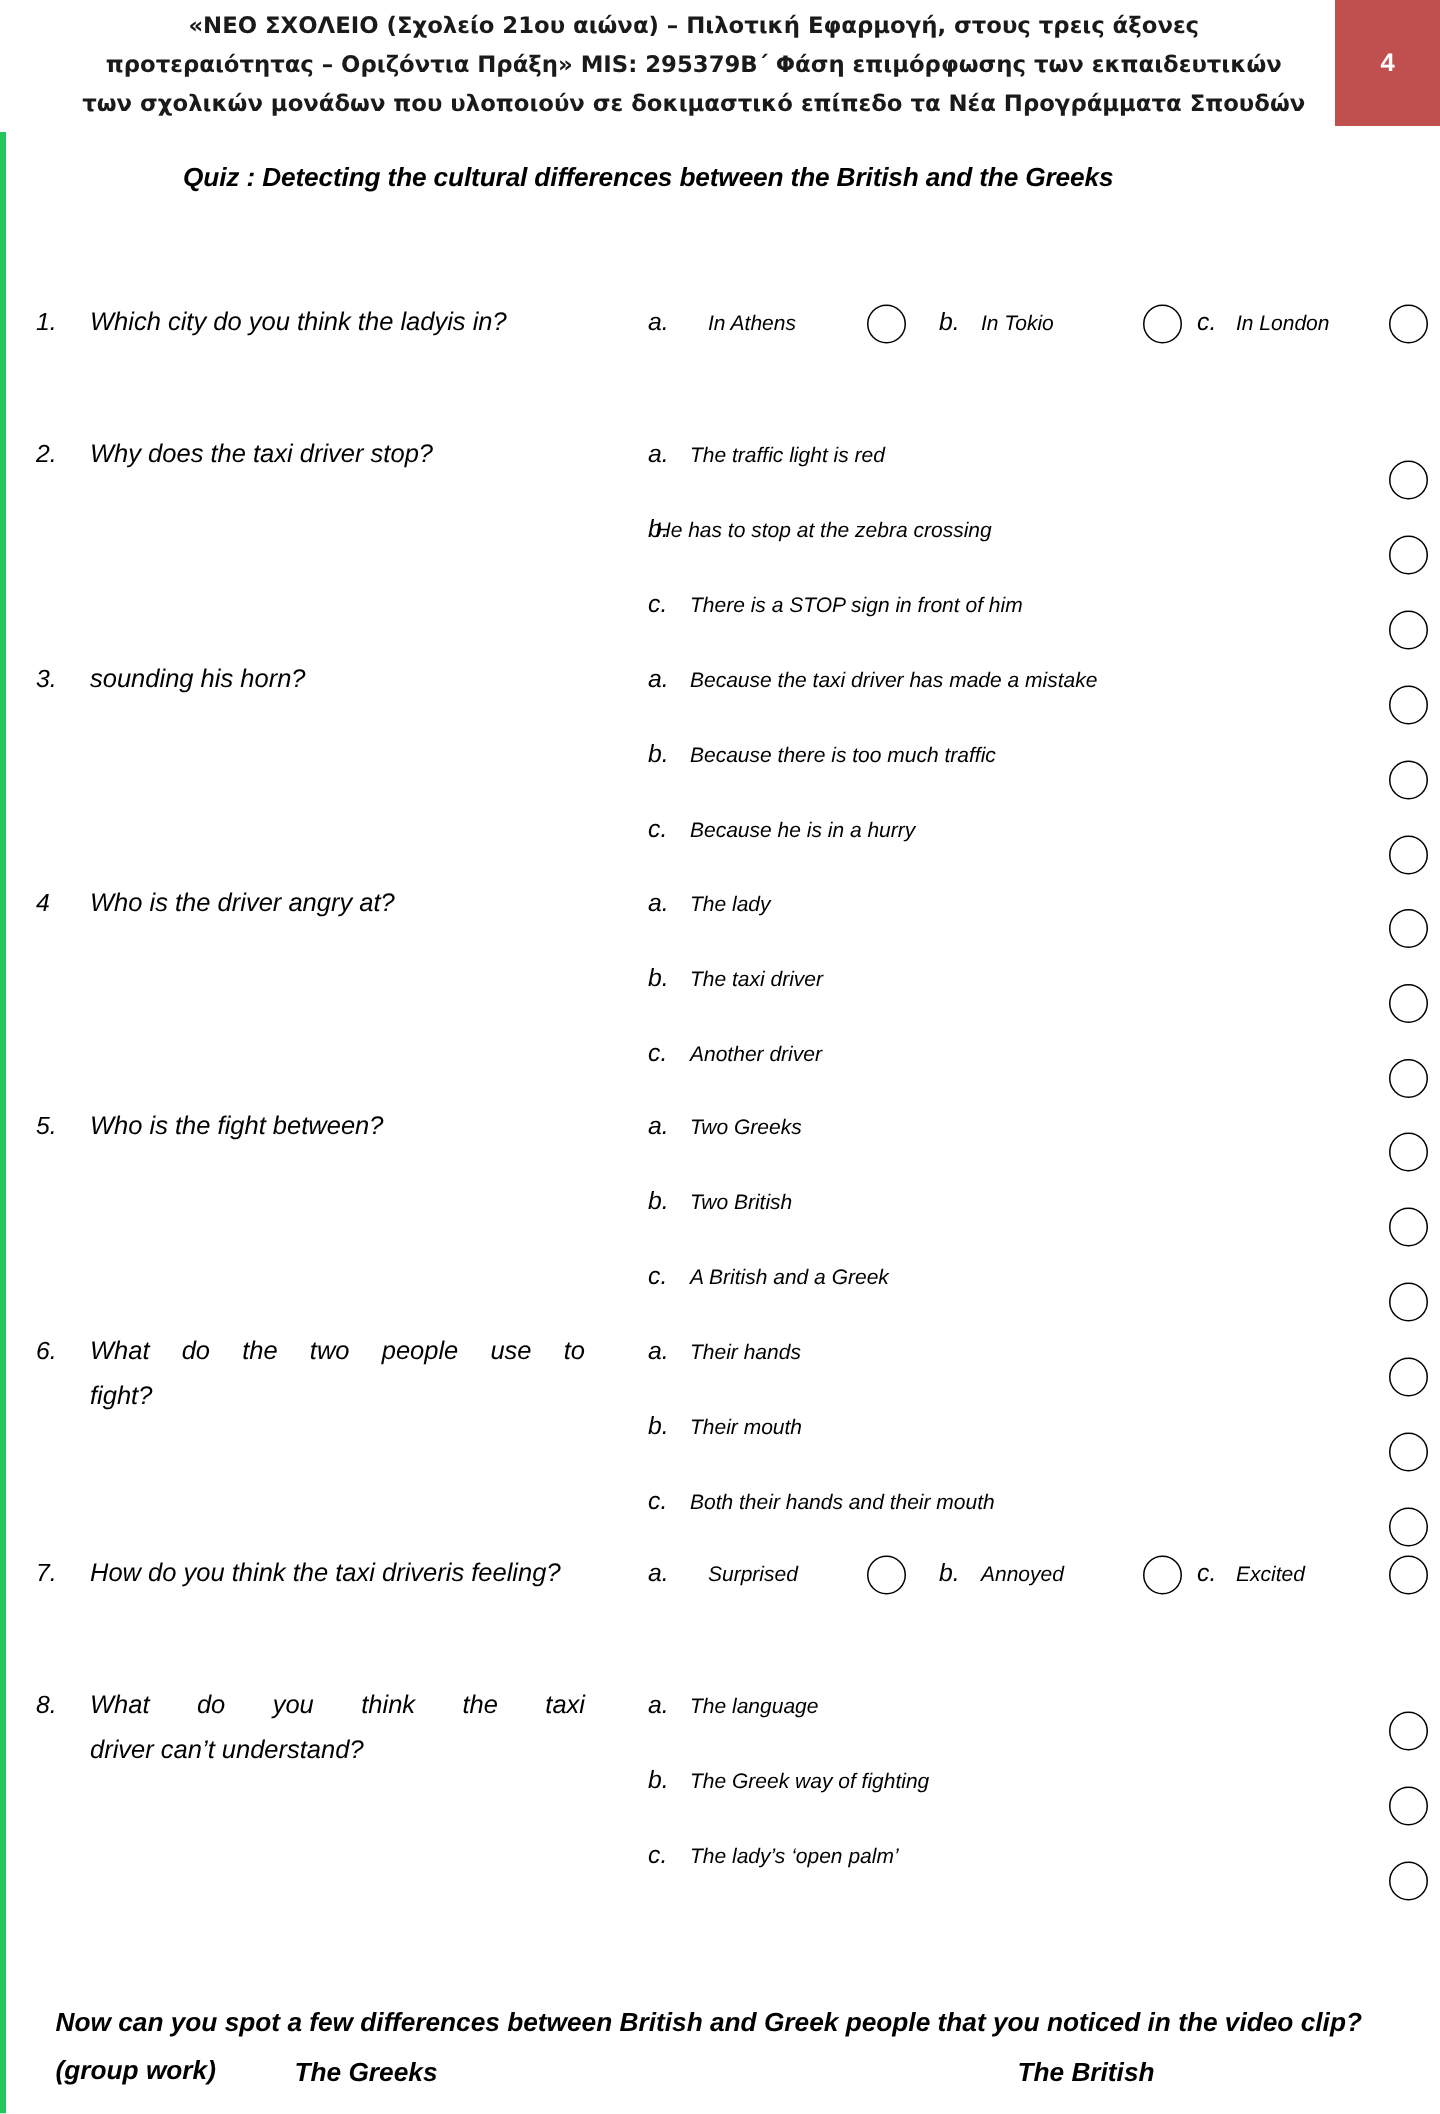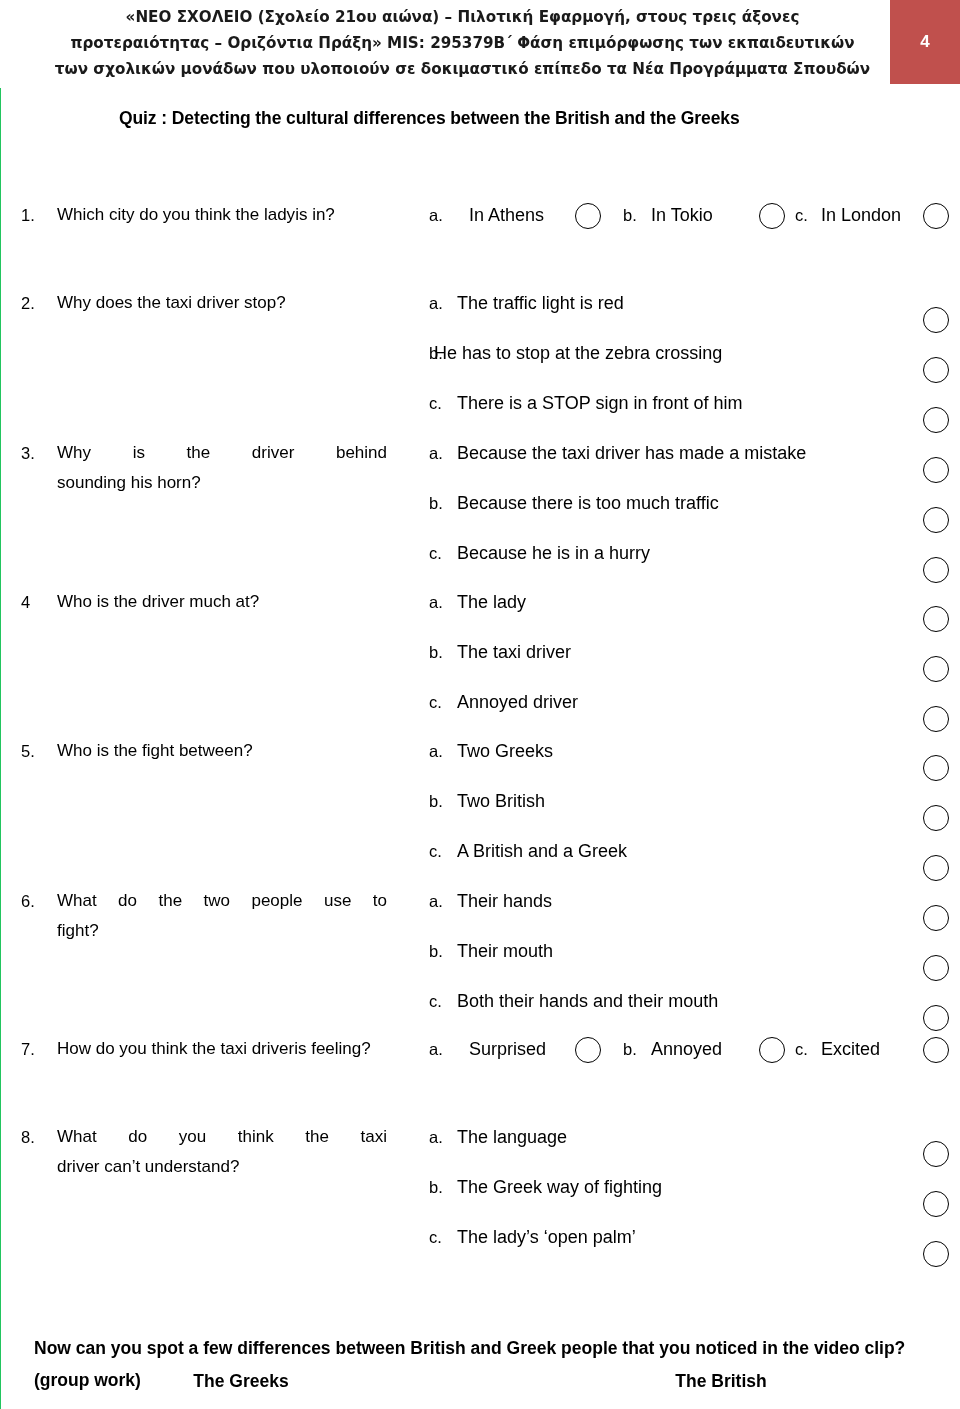--- a/index.html
+++ b/index.html
@@ -50,22 +50,23 @@
     justify-content: center;
     font-family: "Liberation Sans", sans-serif;
   }
 
   
   .sheet {
     position: relative;
     width: 960px;
     height: 1321px;
     box-sizing: border-box;
-    border-left: 1px solid #22c55e;
+    border-left: 4px solid #22c55e;
     border-right: 1px solid #ffffff;
+    font-style: italic;
   }
 
   .quiz-title {
     position: absolute;
     left: 118px;
     top: 20px;
     font-size: 17.5px;
     font-weight: bold;
     letter-spacing: -0.1px;
     white-space: nowrap;
@@ -106,21 +107,21 @@
   }
 
   .alabel {
     position: absolute;
     font-size: 16.5px;
     line-height: 30px;
     white-space: nowrap;
   }
   .atext {
     position: absolute;
-    font-size: 18px;
+    font-size: 14px;
     line-height: 30px;
     white-space: nowrap;
   }
 
   .circle {
     position: absolute;
     width: 26px;
     height: 26px;
     border: 1.6px solid #000000;
     border-radius: 50%;
@@ -186,40 +187,40 @@
       <div class="alabel" style="left: 428px; top: 128px;">a.</div>
       <div class="atext" style="left: 456px; top: 128px;">The traffic light is red</div>
       <div class="circle" style="left: 922px; top: 147px;"></div>
       <div class="alabel" style="left: 428px; top: 178px;">b.</div>
       <div class="atext" style="left: 433px; top: 178px;">He has to stop at the zebra crossing</div>
       <div class="circle" style="left: 922px; top: 197px;"></div>
       <div class="alabel" style="left: 428px; top: 228px;">c.</div>
       <div class="atext" style="left: 456px; top: 228px;">There is a STOP sign in front of him</div>
       <div class="circle" style="left: 922px; top: 247px;"></div>
       <div class="qnum" style="top: 278px;">3.</div>
-      <div class="qtext just" style="top: 278px;"><span>Why is the driver behind</span><span class="lastline">sounding his horn?</span></div>
+      <div class="qtext just" style="top: 278px;"><span class="lastline">sounding his horn?</span></div>
       <div class="alabel" style="left: 428px; top: 278px;">a.</div>
       <div class="atext" style="left: 456px; top: 278px;">Because the taxi driver has made a mistake</div>
       <div class="circle" style="left: 922px; top: 297px;"></div>
       <div class="alabel" style="left: 428px; top: 328px;">b.</div>
       <div class="atext" style="left: 456px; top: 328px;">Because  there is too much traffic</div>
       <div class="circle" style="left: 922px; top: 347px;"></div>
       <div class="alabel" style="left: 428px; top: 378px;">c.</div>
       <div class="atext" style="left: 456px; top: 378px;">Because he is in a hurry</div>
       <div class="circle" style="left: 922px; top: 397px;"></div>
       <div class="qnum" style="top: 427px;">4</div>
-      <div class="qtext" style="top: 427px;"><span>Who is the driver much at?</span></div>
+      <div class="qtext" style="top: 427px;"><span>Who is the driver angry at?</span></div>
       <div class="alabel" style="left: 428px; top: 427px;">a.</div>
       <div class="atext" style="left: 456px; top: 427px;">The lady</div>
       <div class="circle" style="left: 922px; top: 446px;"></div>
       <div class="alabel" style="left: 428px; top: 477px;">b.</div>
       <div class="atext" style="left: 456px; top: 477px;">The taxi driver</div>
       <div class="circle" style="left: 922px; top: 496px;"></div>
       <div class="alabel" style="left: 428px; top: 527px;">c.</div>
-      <div class="atext" style="left: 456px; top: 527px;">Annoyed driver</div>
+      <div class="atext" style="left: 456px; top: 527px;">Another driver</div>
       <div class="circle" style="left: 922px; top: 546px;"></div>
       <div class="qnum" style="top: 576px;">5.</div>
       <div class="qtext" style="top: 576px;"><span>Who is the fight between?</span></div>
       <div class="alabel" style="left: 428px; top: 576px;">a.</div>
       <div class="atext" style="left: 456px; top: 576px;">Two Greeks</div>
       <div class="circle" style="left: 922px; top: 595px;"></div>
       <div class="alabel" style="left: 428px; top: 626px;">b.</div>
       <div class="atext" style="left: 456px; top: 626px;">Two British</div>
       <div class="circle" style="left: 922px; top: 645px;"></div>
       <div class="alabel" style="left: 428px; top: 676px;">c.</div>

